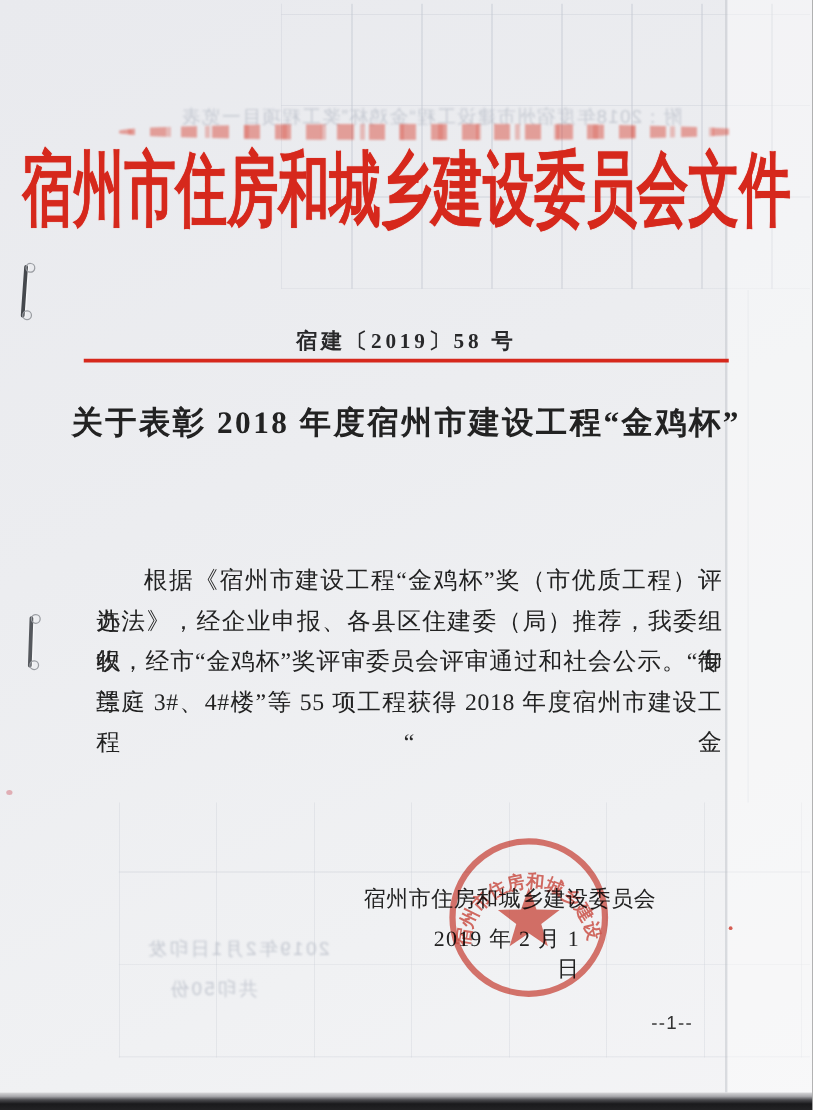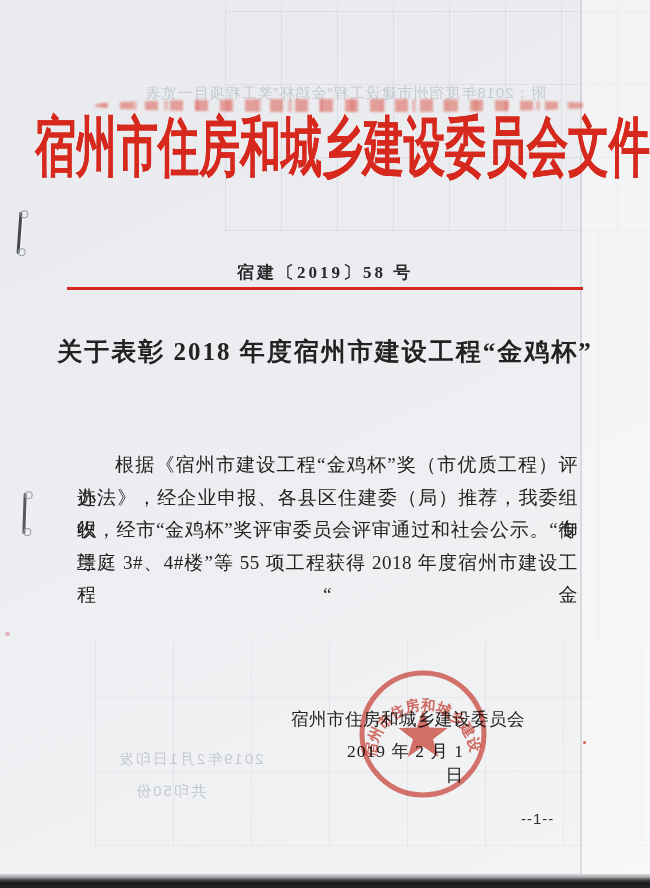--- a/index.html
+++ b/index.html
@@ -34,28 +34,28 @@
   .speck2{position:absolute;left:583px;top:741px;width:3px;height:3px;background:rgba(205,55,42,.8);border-radius:50%;}
   .scan-edge{position:absolute;left:0;bottom:0;width:650px;height:14px;
     background:linear-gradient(#d8d8da 0%,#a8a8ac 22%,#4a4a4e 42%,#1a1a1c 65%,#232325 100%);}
   
   .staple{position:absolute;width:3px;background:#45484d;border-radius:2px;box-shadow:1px 0 1px rgba(255,255,255,.7);}
   .staple-1{left:18px;top:212px;height:42px;transform:rotate(4deg);}
   .staple-2{left:23px;top:493px;height:41px;transform:rotate(2deg);background:#55585d;}
   .staple i{position:absolute;width:6px;height:6px;border:1px solid #9a9da2;border-radius:50%;right:-6px;}
   .staple i.t{top:-2px;} .staple i.b{bottom:-2px;}
   
-  .header-title{position:absolute;top:120px;left:0;width:650px;text-align:right;font-family:Liberation Mono, monospace;}
+  .header-title{position:absolute;top:120px;left:0;width:650px;text-align:center;}
   .header-title span{display:inline-block;font-size:41px;font-weight:900;color:#d6281c;
     transform:scaleY(1.58);transform-origin:center top;white-space:nowrap;line-height:1;
     text-shadow:0 0 .5px #d6281c;}
   .doc-number{position:absolute;top:261px;left:0;width:650px;text-align:center;
     font-size:17px;font-weight:bold;letter-spacing:3px;}
   .red-rule{position:absolute;left:67px;top:287px;width:516px;height:3px;background:#d6281c;}
-  .doc-title{position:absolute;top:331px;left:0;width:650px;text-align:center;
+  .doc-title{position:absolute;top:318px;left:0;width:650px;text-align:center;
     font-size:25px;font-weight:bold;letter-spacing:2px;line-height:42px;color:#222;}
   .body-block{position:absolute;left:77px;top:449px;width:501px;font-size:19px;
     letter-spacing:.5px;color:#222;}
   .body-line{height:32.6px;line-height:32.6px;text-align:justify;}
   .body-line.fill{text-align-last:justify;}
   .body-line.indent{text-indent:2em;}
   .signature{position:absolute;top:707px;left:290px;width:236px;text-align:center;
     font-size:17.5px;letter-spacing:.5px;color:#222;}
   .date{position:absolute;top:739px;left:324px;width:140px;text-align:right;
     font-size:17.5px;letter-spacing:1px;color:#222;}

